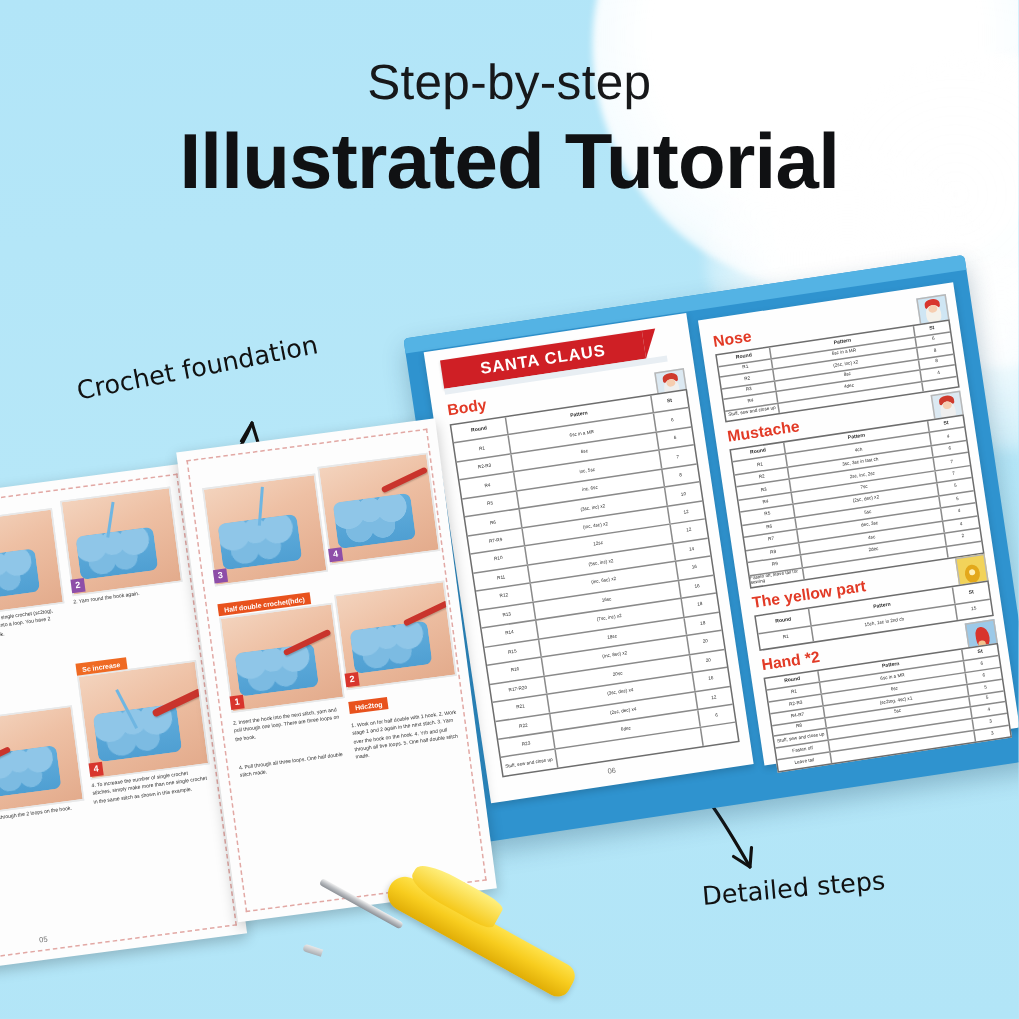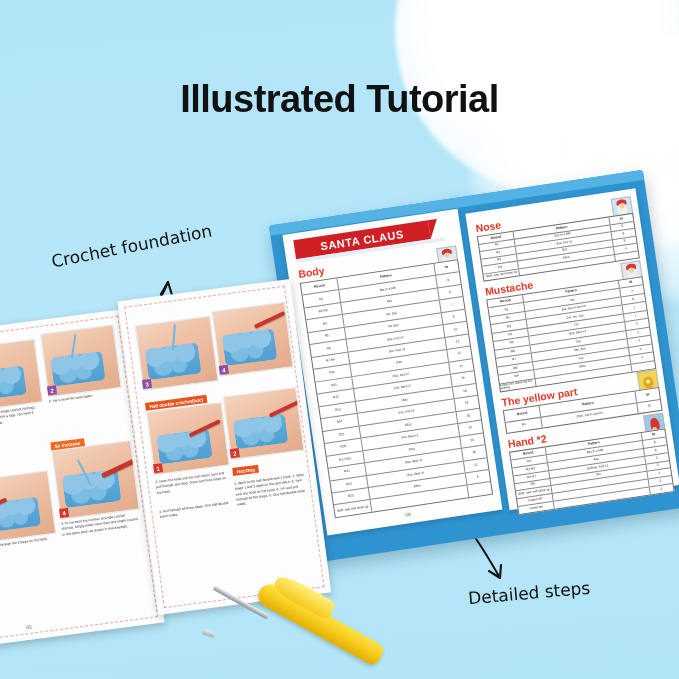--- a/index.html
+++ b/index.html
@@ -37,21 +37,21 @@
     filter:blur(5px);
   }
 
   
   .h-sub{
     position:absolute;left:0;right:0;top:36px;text-align:center;
     font-size:33px;color:#17181a;letter-spacing:.2px;
   }
   .h-main{
     position:absolute;left:0;right:0;top:78px;text-align:center;
-    font-size:38px;font-weight:bold;color:#101113;letter-spacing:-.5px;
+    font-size:52px;font-weight:bold;color:#101113;letter-spacing:-.5px;
   }
 
   
   .hand{
     position:absolute;color:#111;font-size:17px;
     font-family:"DejaVu Sans", sans-serif;white-space:nowrap;
   }
   #ann-crochet{left:50px;top:236px;transform:rotate(-11deg);}
   #ann-steps{left:468px;top:583px;transform:rotate(-5deg);}
   .arrow-svg{position:absolute;overflow:visible;}
@@ -208,20 +208,21 @@
 <body>
 
 <div id="stage">
 
   <div class="sky"></div>
   <div class="cloud-a"></div>
   <div class="cloud-b"></div>
   <div class="cloud-c"></div>
   <div class="cloud-d"></div>
 
+  <div class="h-sub">Step-by-step</div>
   <div class="h-main">Illustrated  Tutorial</div>
 
   <div class="hand" id="ann-crochet">Crochet foundation</div>
   <svg class="arrow-svg" id="arrow-up" width="70" height="60" viewBox="0 0 70 60">
     <path d="M5,56 C18,48 30,34 38,14" stroke="#111" stroke-width="2.1" fill="none" stroke-linecap="round"></path>
     <path d="M38,14 L31,26 M38,14 L42,27" stroke="#111" stroke-width="2.1" fill="none" stroke-linecap="round"></path>
   </svg>
 
   <div class="hand" id="ann-steps">Detailed steps</div>
   <svg class="arrow-svg" id="arrow-down" width="60" height="56" viewBox="0 0 60 56">

